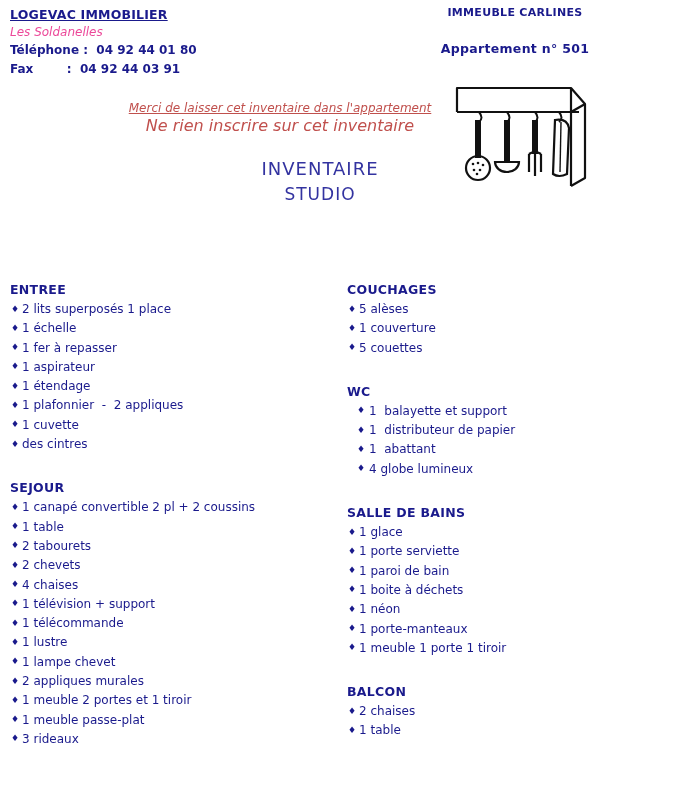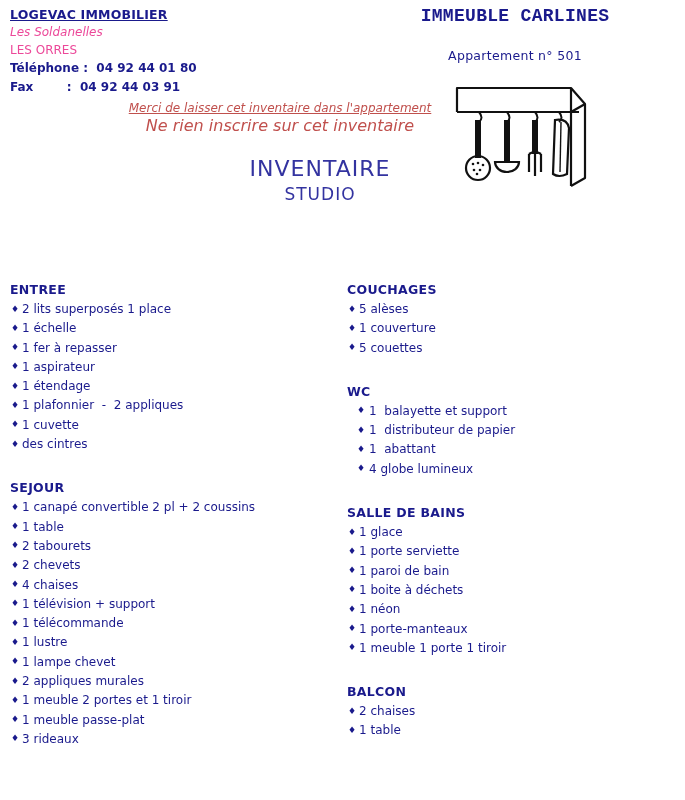--- a/index.html
+++ b/index.html
@@ -59,30 +59,29 @@
     white-space: pre;
   }
   .building {
     position: absolute;
     left: 345px;
     top: 6px;
     width: 340px;
     text-align: center;
   }
   .building-name {
-    font-size: 18px;
+    font-size: 11px;
     font-weight: bold;
     color: #1a1a8c;
     letter-spacing: 0.3px;
-    font-family: Liberation Mono, monospace;
   }
   .apartment {
     margin-top: 22px;
     font-size: 12.5px;
-    font-weight: normal;
+    font-weight: bold;
     color: #1a1a8c;
     letter-spacing: 0.3px;
   }
 
   
   .notices {
     position: absolute;
     top: 99px;
     left: 0;
     width: 560px;
@@ -104,21 +103,21 @@
 
   
   .title-block {
     position: absolute;
     top: 156px;
     left: 0;
     width: 640px;
     text-align: center;
   }
   .title-main {
-    font-size: 22px;
+    font-size: 18px;
     color: #3333a0;
     letter-spacing: 1px;
     line-height: 26px;
   }
   .title-sub {
     font-size: 17px;
     color: #3333a0;
     letter-spacing: 1px;
     line-height: 25px;
   }
@@ -194,21 +193,20 @@
 </style>
 </head>
 <body>
 
 <div class="page">
 
   <div class="header">
     <div class="agency">
       <div class="agency-name">LOGEVAC IMMOBILIER</div>
       <div class="agency-line italic">Les Soldanelles</div>
-      <div class="agency-line">LES ORRES</div>
       <div class="agency-contact">Téléphone :  04 92 44 01 80</div>
       <div class="agency-contact">Fax        :  04 92 44 03 91</div>
     </div>
     <div class="building">
       <div class="building-name">IMMEUBLE CARLINES</div>
       <div class="apartment">Appartement n° 501</div>
     </div>
   </div>
 
   <div class="notices">

